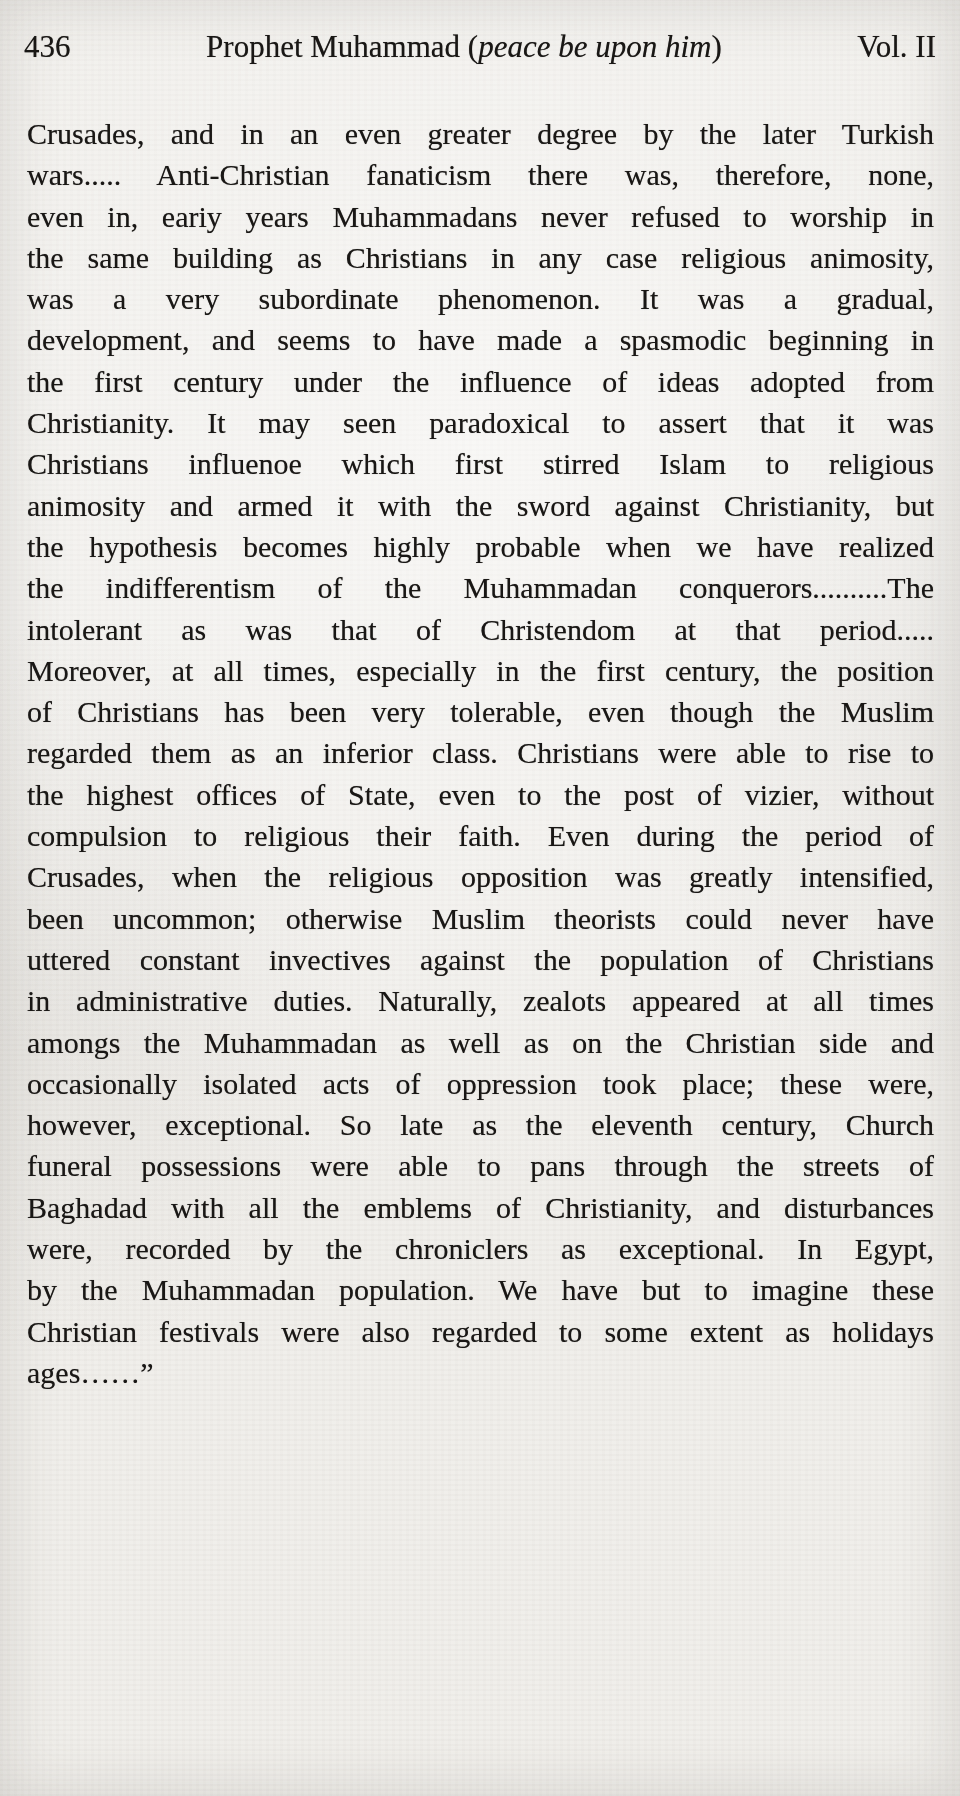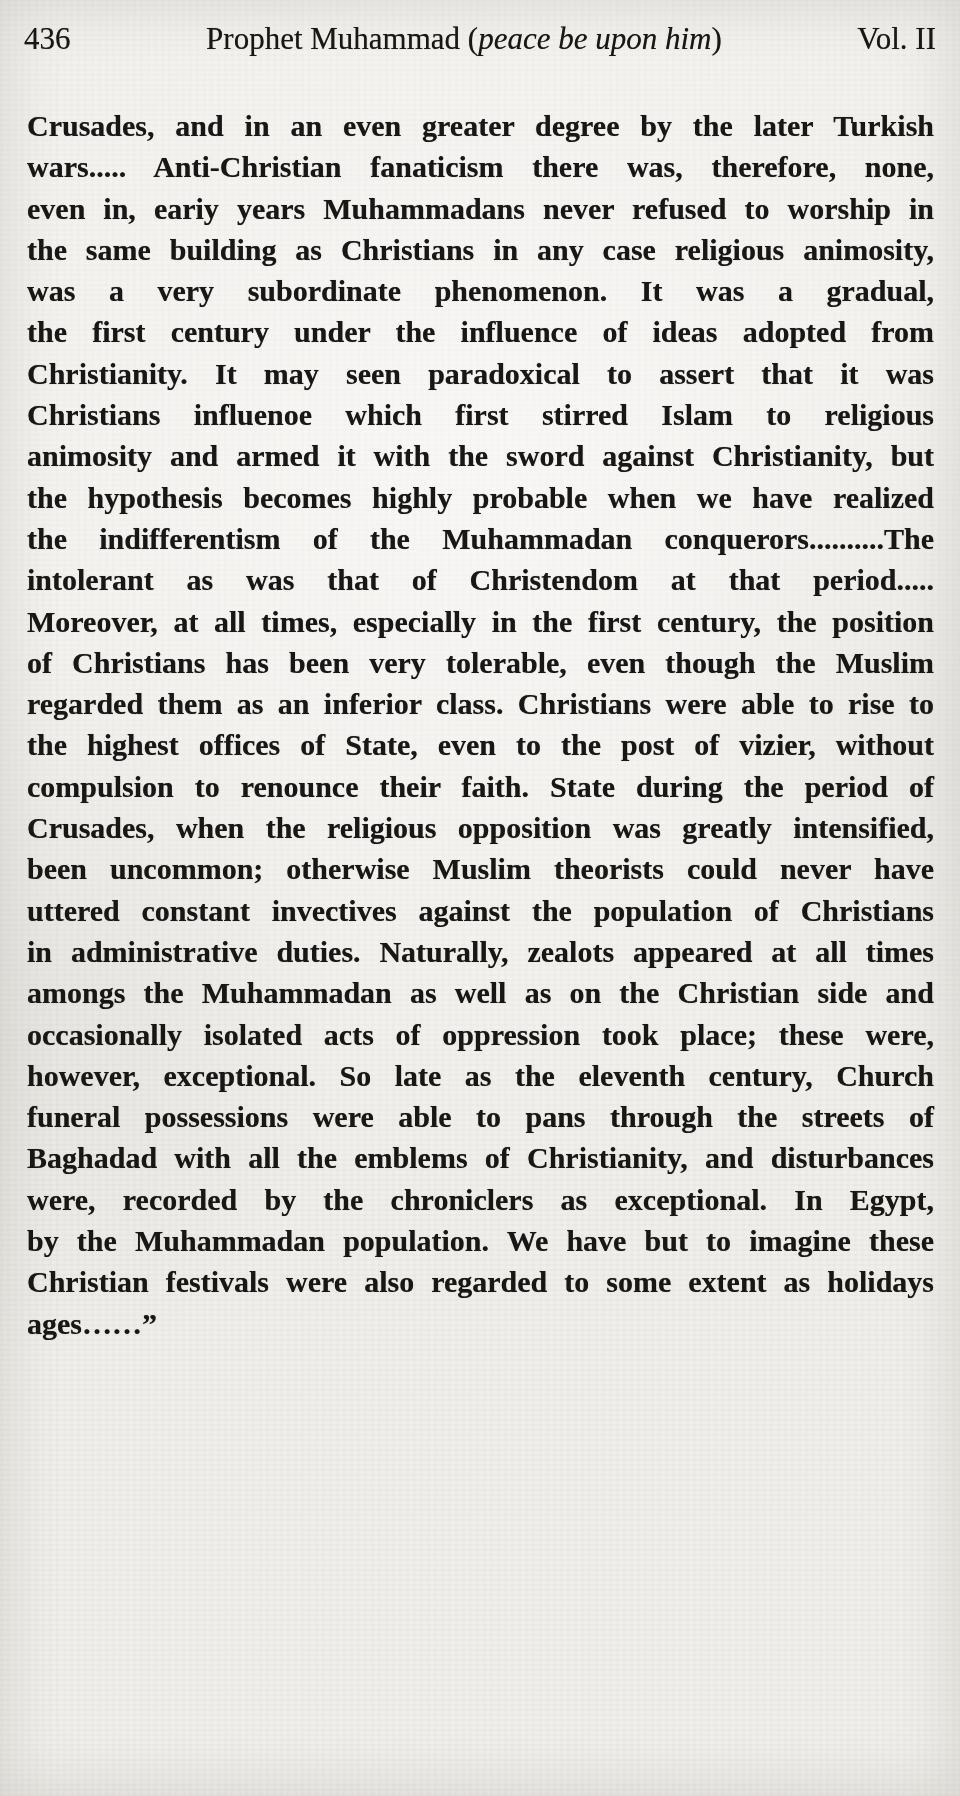--- a/index.html
+++ b/index.html
@@ -23,41 +23,40 @@
     box-shadow: inset 0 0 60px rgba(95,90,82,0.18);
     font-family: "Liberation Serif", "DejaVu Serif", serif;
     color: #1e1c1a;
   }
   .scan-ink {
     filter: blur(0.35px) contrast(1.05);
   }
   .page-header {
     display: flex;
     align-items: baseline;
-    padding: 20px 24px 0 24px;
+    padding: 28px 24px 0 24px;
     font-size: 31px;
     line-height: 38px;
     text-shadow: 0 0 0.7px rgba(30,28,26,0.6);
   }
   .page-header .page-num { flex: 0 0 auto; }
   .page-header .running-title { flex: 1 1 auto; text-align: center; }
   .page-header .running-title em { font-style: italic; margin-top: 33px; }
   .page-header .volume { flex: 0 0 auto; text-align: center; }
   .page-body {
     margin-top: 47px;
     padding: 0 26px 0 27px;
     font-size: 30px;
     text-shadow: 0 0 0.7px rgba(30,28,26,0.55);
   }
   .line {
     text-align: justify;
     text-align-last: justify;
     line-height: 41.3px;
     white-space: normal;
-    font-weight: bold;
   }
   .line.last {
     text-align-last: left;
   }
 </style>
 </head>
 <body>
 
 <div class="page">
   <div class="scan-ink">
@@ -68,32 +67,33 @@
       </span>
       <span class="volume">Vol. II</span>
     </header>
 
     <main class="page-body">
         <div class="line">Crusades, and in an even greater degree by the later Turkish</div>
         <div class="line">wars..... Anti-Christian fanaticism there was, therefore, none,</div>
         <div class="line">even in, eariy years Muhammadans never refused to worship in</div>
         <div class="line">the same building as Christians in any case religious animosity,</div>
         <div class="line">was a very subordinate phenomenon. It was a gradual,</div>
+        <div class="line">development, and seems to have made a spasmodic beginning in</div>
         <div class="line">the first century under the influence of ideas adopted from</div>
         <div class="line">Christianity. It may seen paradoxical to assert that it was</div>
         <div class="line">Christians influenoe which first stirred Islam to religious</div>
         <div class="line">animosity and armed it with the sword against Christianity, but</div>
         <div class="line">the hypothesis becomes highly probable when we have realized</div>
         <div class="line">the indifferentism of the Muhammadan conquerors..........The</div>
         <div class="line">intolerant as was that of Christendom at that period.....</div>
         <div class="line">Moreover, at all times, especially in the first century, the position</div>
         <div class="line">of Christians has been very tolerable, even though the Muslim</div>
         <div class="line">regarded them as an inferior class. Christians were able to rise to</div>
         <div class="line">the highest offices of State, even to the post of vizier, without</div>
-        <div class="line">compulsion to renounce their faith. State during the period of</div>
+        <div class="line">compulsion to religious their faith. Even during the period of</div>
         <div class="line">Crusades, when the religious opposition was greatly intensified,</div>
         <div class="line">been uncommon; otherwise Muslim theorists could never have</div>
         <div class="line">uttered constant invectives against the population of Christians</div>
         <div class="line">in administrative duties. Naturally, zealots appeared at all times</div>
         <div class="line">amongs the Muhammadan as well as on the Christian side and</div>
         <div class="line">occasionally isolated acts of oppression took place; these were,</div>
         <div class="line">however, exceptional. So late as the eleventh century, Church</div>
         <div class="line">funeral possessions were able to pans through the streets of</div>
         <div class="line">Baghadad with all the emblems of Christianity, and disturbances</div>
         <div class="line">were, recorded by the chroniclers as exceptional. In Egypt,</div>

